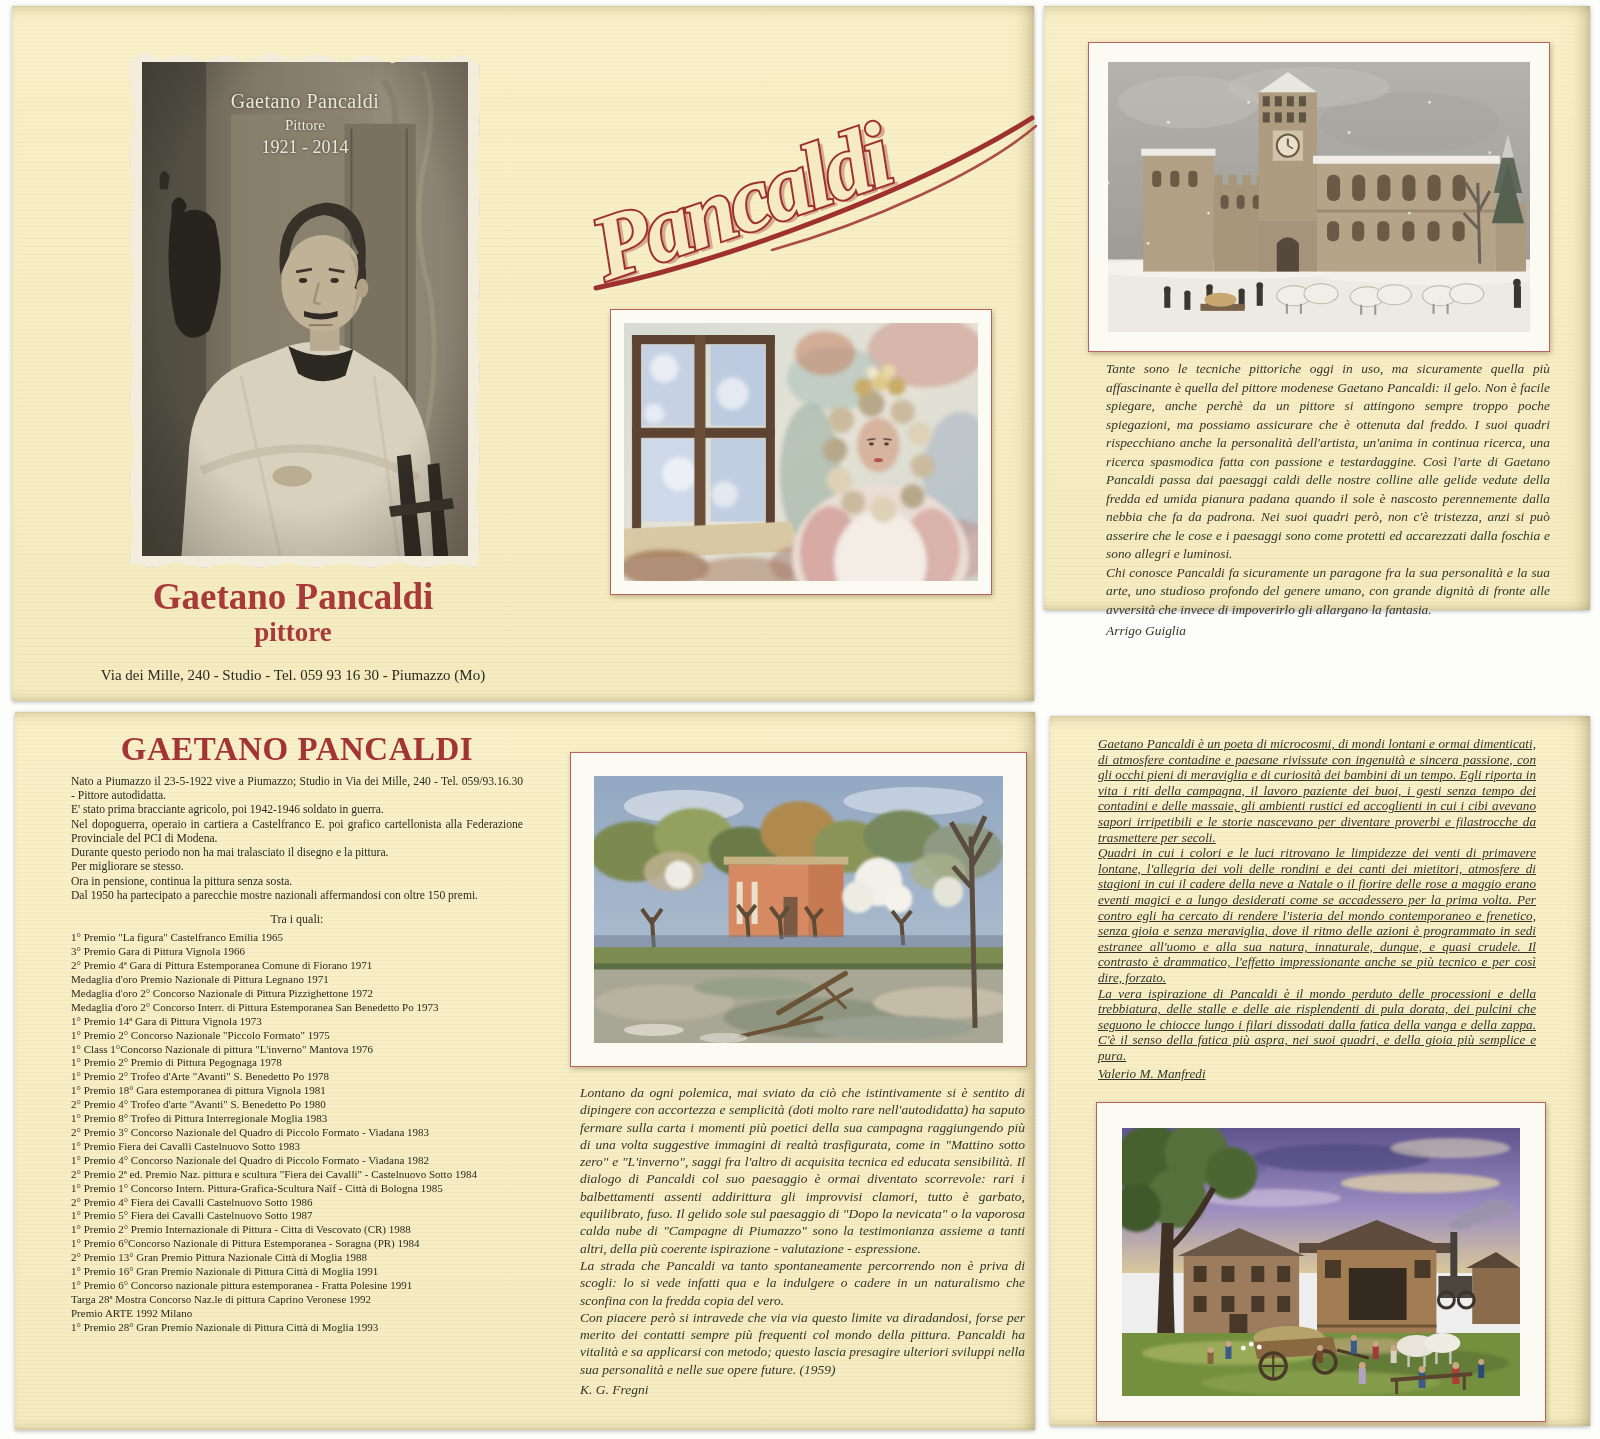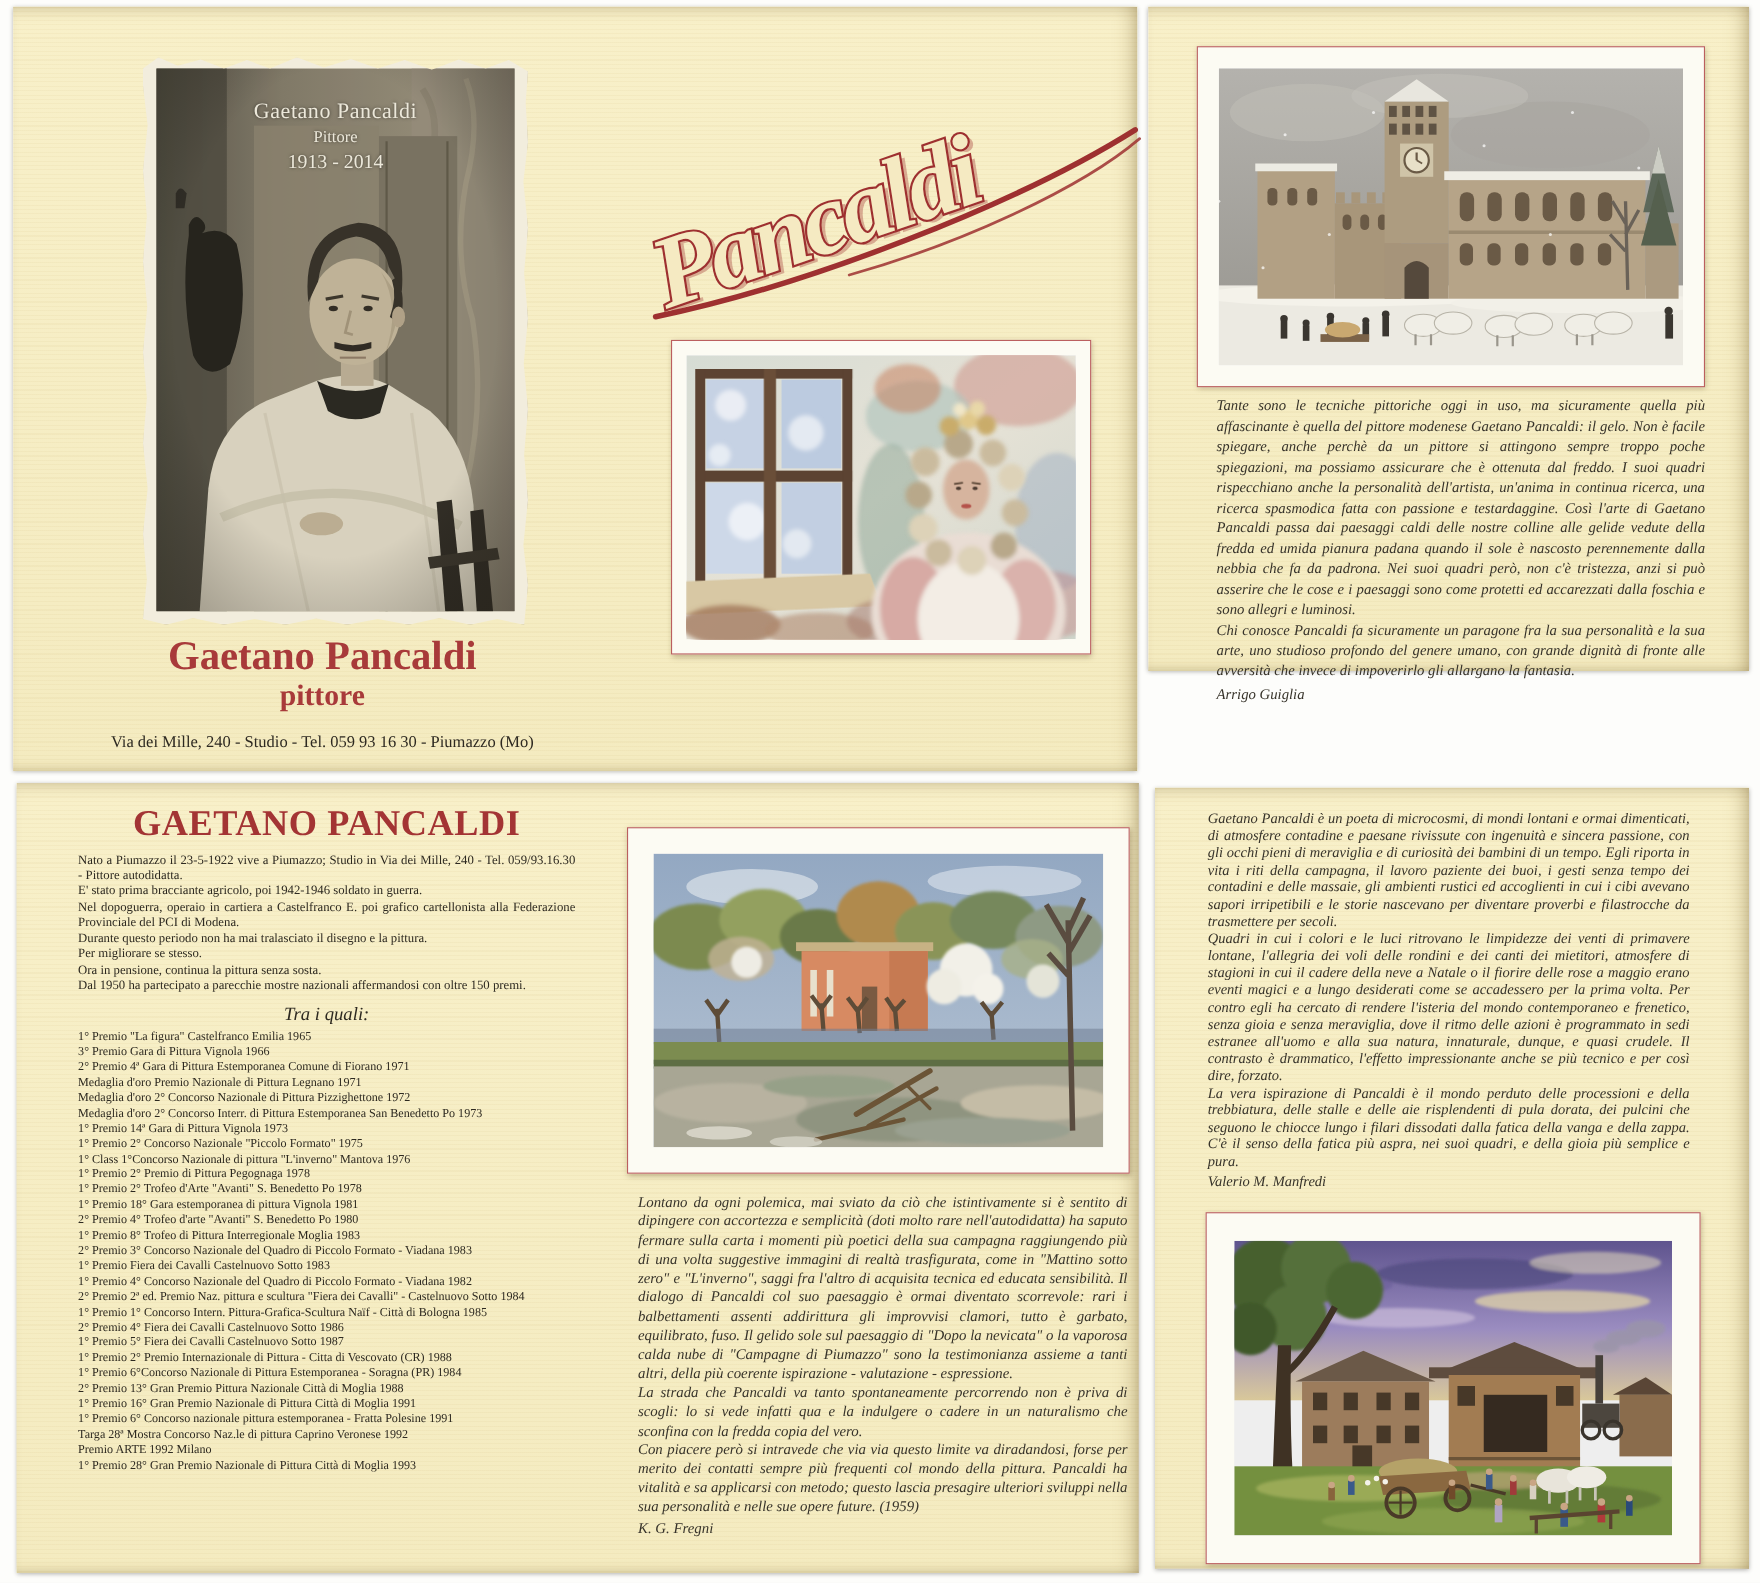--- a/index.html
+++ b/index.html
@@ -52,29 +52,29 @@
   .cover-name{position:absolute;left:38px;top:572px;width:486px;text-align:center;}
   .cover-name .big{font-size:37px;font-weight:bold;color:#a83a3a;line-height:1.05;}
   .cover-name .role{font-size:27px;font-weight:bold;color:#a83a3a;line-height:1.15;}
   .cover-name .addr{font-size:15px;color:#2d2921;margin-top:19px;}
 
   
   .itxt{position:absolute;font-style:italic;color:#37332a;text-align:justify;}
   .itxt p{margin:0;}
   .tr-text{left:62px;top:354px;width:444px;font-size:13.4px;line-height:18.5px;}
   .bl-text{left:565px;top:372px;width:445px;font-size:13.5px;line-height:17.3px;}
-  .br-text{left:48px;top:20px;width:438px;font-size:13.2px;line-height:15.6px;}
+  .br-text{left:48px;top:20px;width:438px;font-size:13.2px;line-height:15.6px;text-decoration:underline;}
   .author{font-style:italic;margin-top:3px;}
 
   
   .bl-left{position:absolute;left:56px;top:20px;width:452px;color:#2d2920;}
   .bl-heading{font-size:33px;font-weight:bold;color:#a33434;text-align:center;
       letter-spacing:.5px;margin:0 0 8px 0;line-height:1.05;}
   .bio p{margin:0;font-size:11.6px;line-height:14.3px;text-align:justify;}
-  .awards-intro{font-style:italic;text-align:center;font-size:17px;margin:9px 0 4px 0;}
+  .awards-intro{text-align:center;font-size:12px;margin:9px 0 4px 0;}
   .awards div{font-size:11px;line-height:13.9px;white-space:nowrap;}
 </style>
 </head>
 <body>
 
 <div class="page">
 
   <div class="panel p-tl">
 
     <div class="photo-frame">
@@ -127,21 +127,21 @@
           <polygon points="258,415 272,413 283,520 266,520" fill="#2e2a23"></polygon>
           <polygon points="289,424 301,422 310,520 295,520" fill="#2e2a23"></polygon>
           <polygon points="250,468 314,459 316,470 252,479" fill="#3a352c"></polygon>
           <rect width="330" height="520" fill="#6b604a" opacity="0.08"></rect>
           <rect width="330" height="520" fill="url(#pvig)"></rect>
         </svg>
       </div>
       <div class="photo-caption">
         <div class="l1">Gaetano Pancaldi</div>
         <div class="l2">Pittore</div>
-        <div class="l3">1913 - 2014</div>
+        <div class="l3">1921 - 2014</div>
       </div>
     </div>
 
     <div class="sig-wrap">
       <svg viewBox="0 0 508 240">
         <path d="M64,224 C200,196 392,122 500,54" stroke="#9e3030" stroke-width="5" fill="none" stroke-linecap="round"></path>
         <path d="M240,186 C340,158 450,108 504,62" stroke="#9e3030" stroke-width="2.5" fill="none" opacity="0.85" stroke-linecap="round"></path>
         <g transform="rotate(-19 254 120)">
           <text x="52" y="153" font-size="92" font-style="italic" font-weight="bold" font-family="'Liberation Serif',serif" letter-spacing="-4" fill="#9e3030" opacity="0.35" transform="translate(4,4)">Pancaldi</text>
           <text x="52" y="153" font-size="92" font-style="italic" font-weight="bold" font-family="'Liberation Serif',serif" letter-spacing="-4" fill="#f5eac2" stroke="#9e3030" stroke-width="4" paint-order="stroke">Pancaldi</text>

